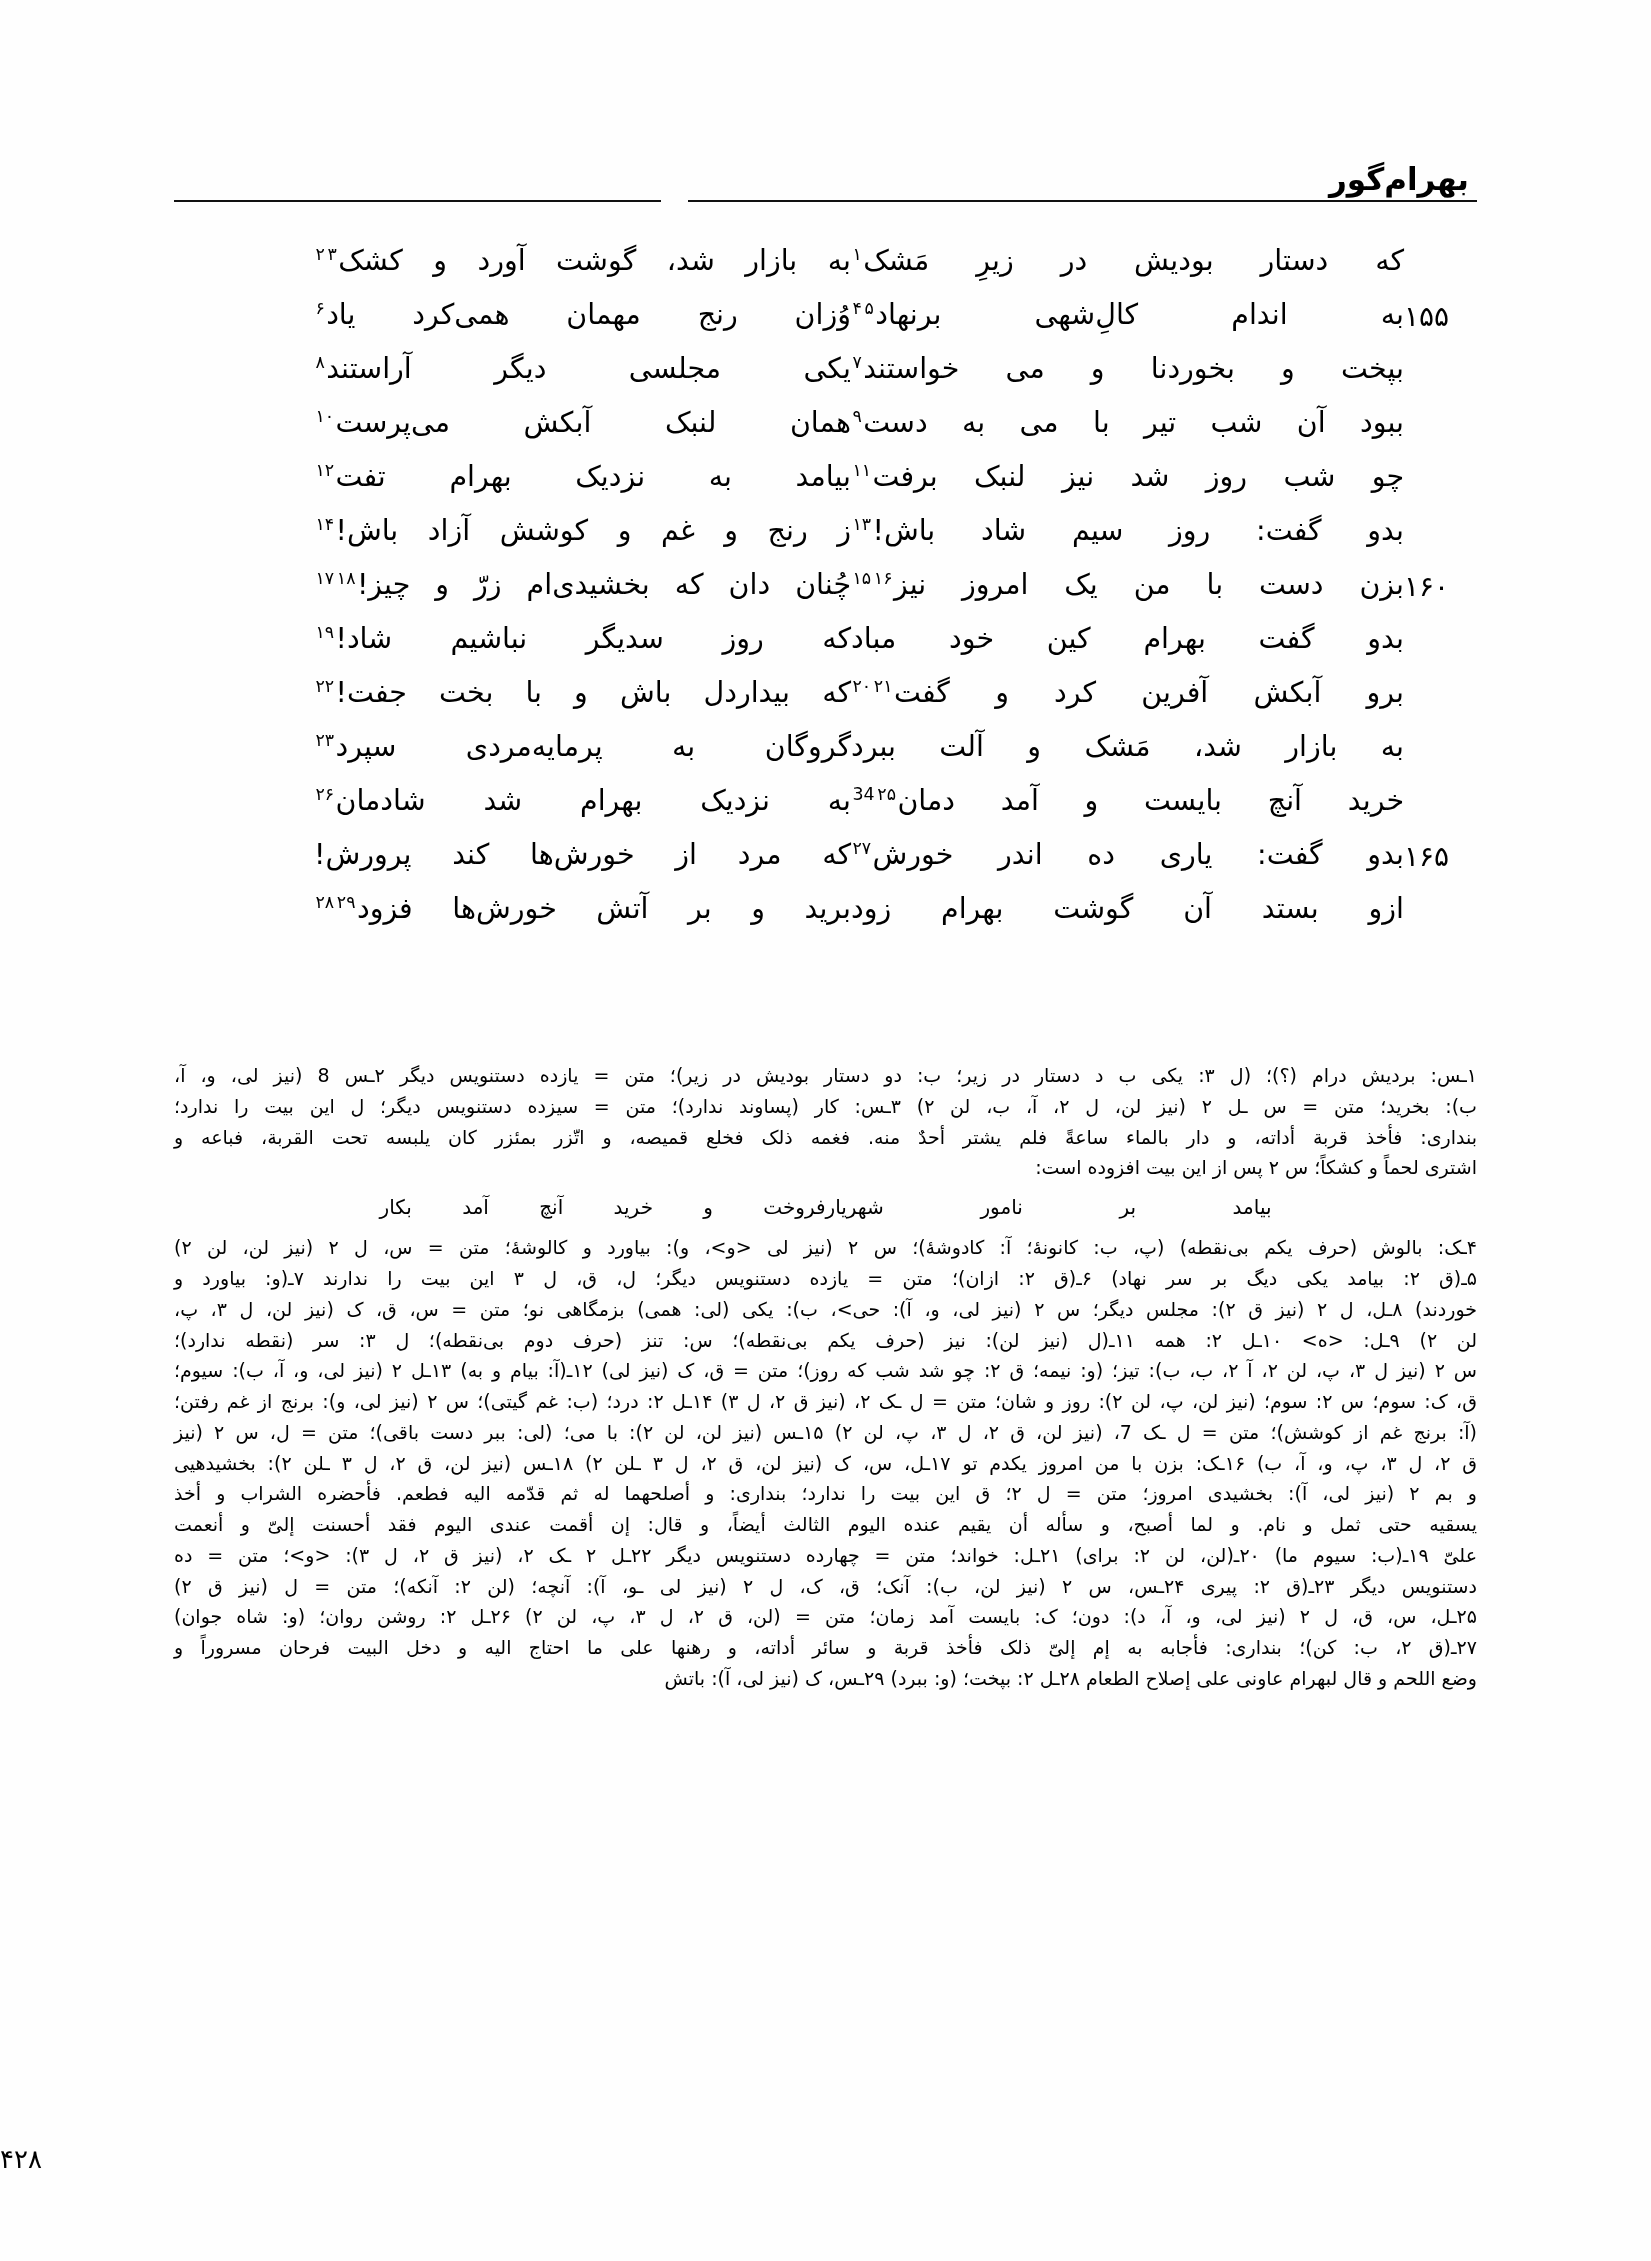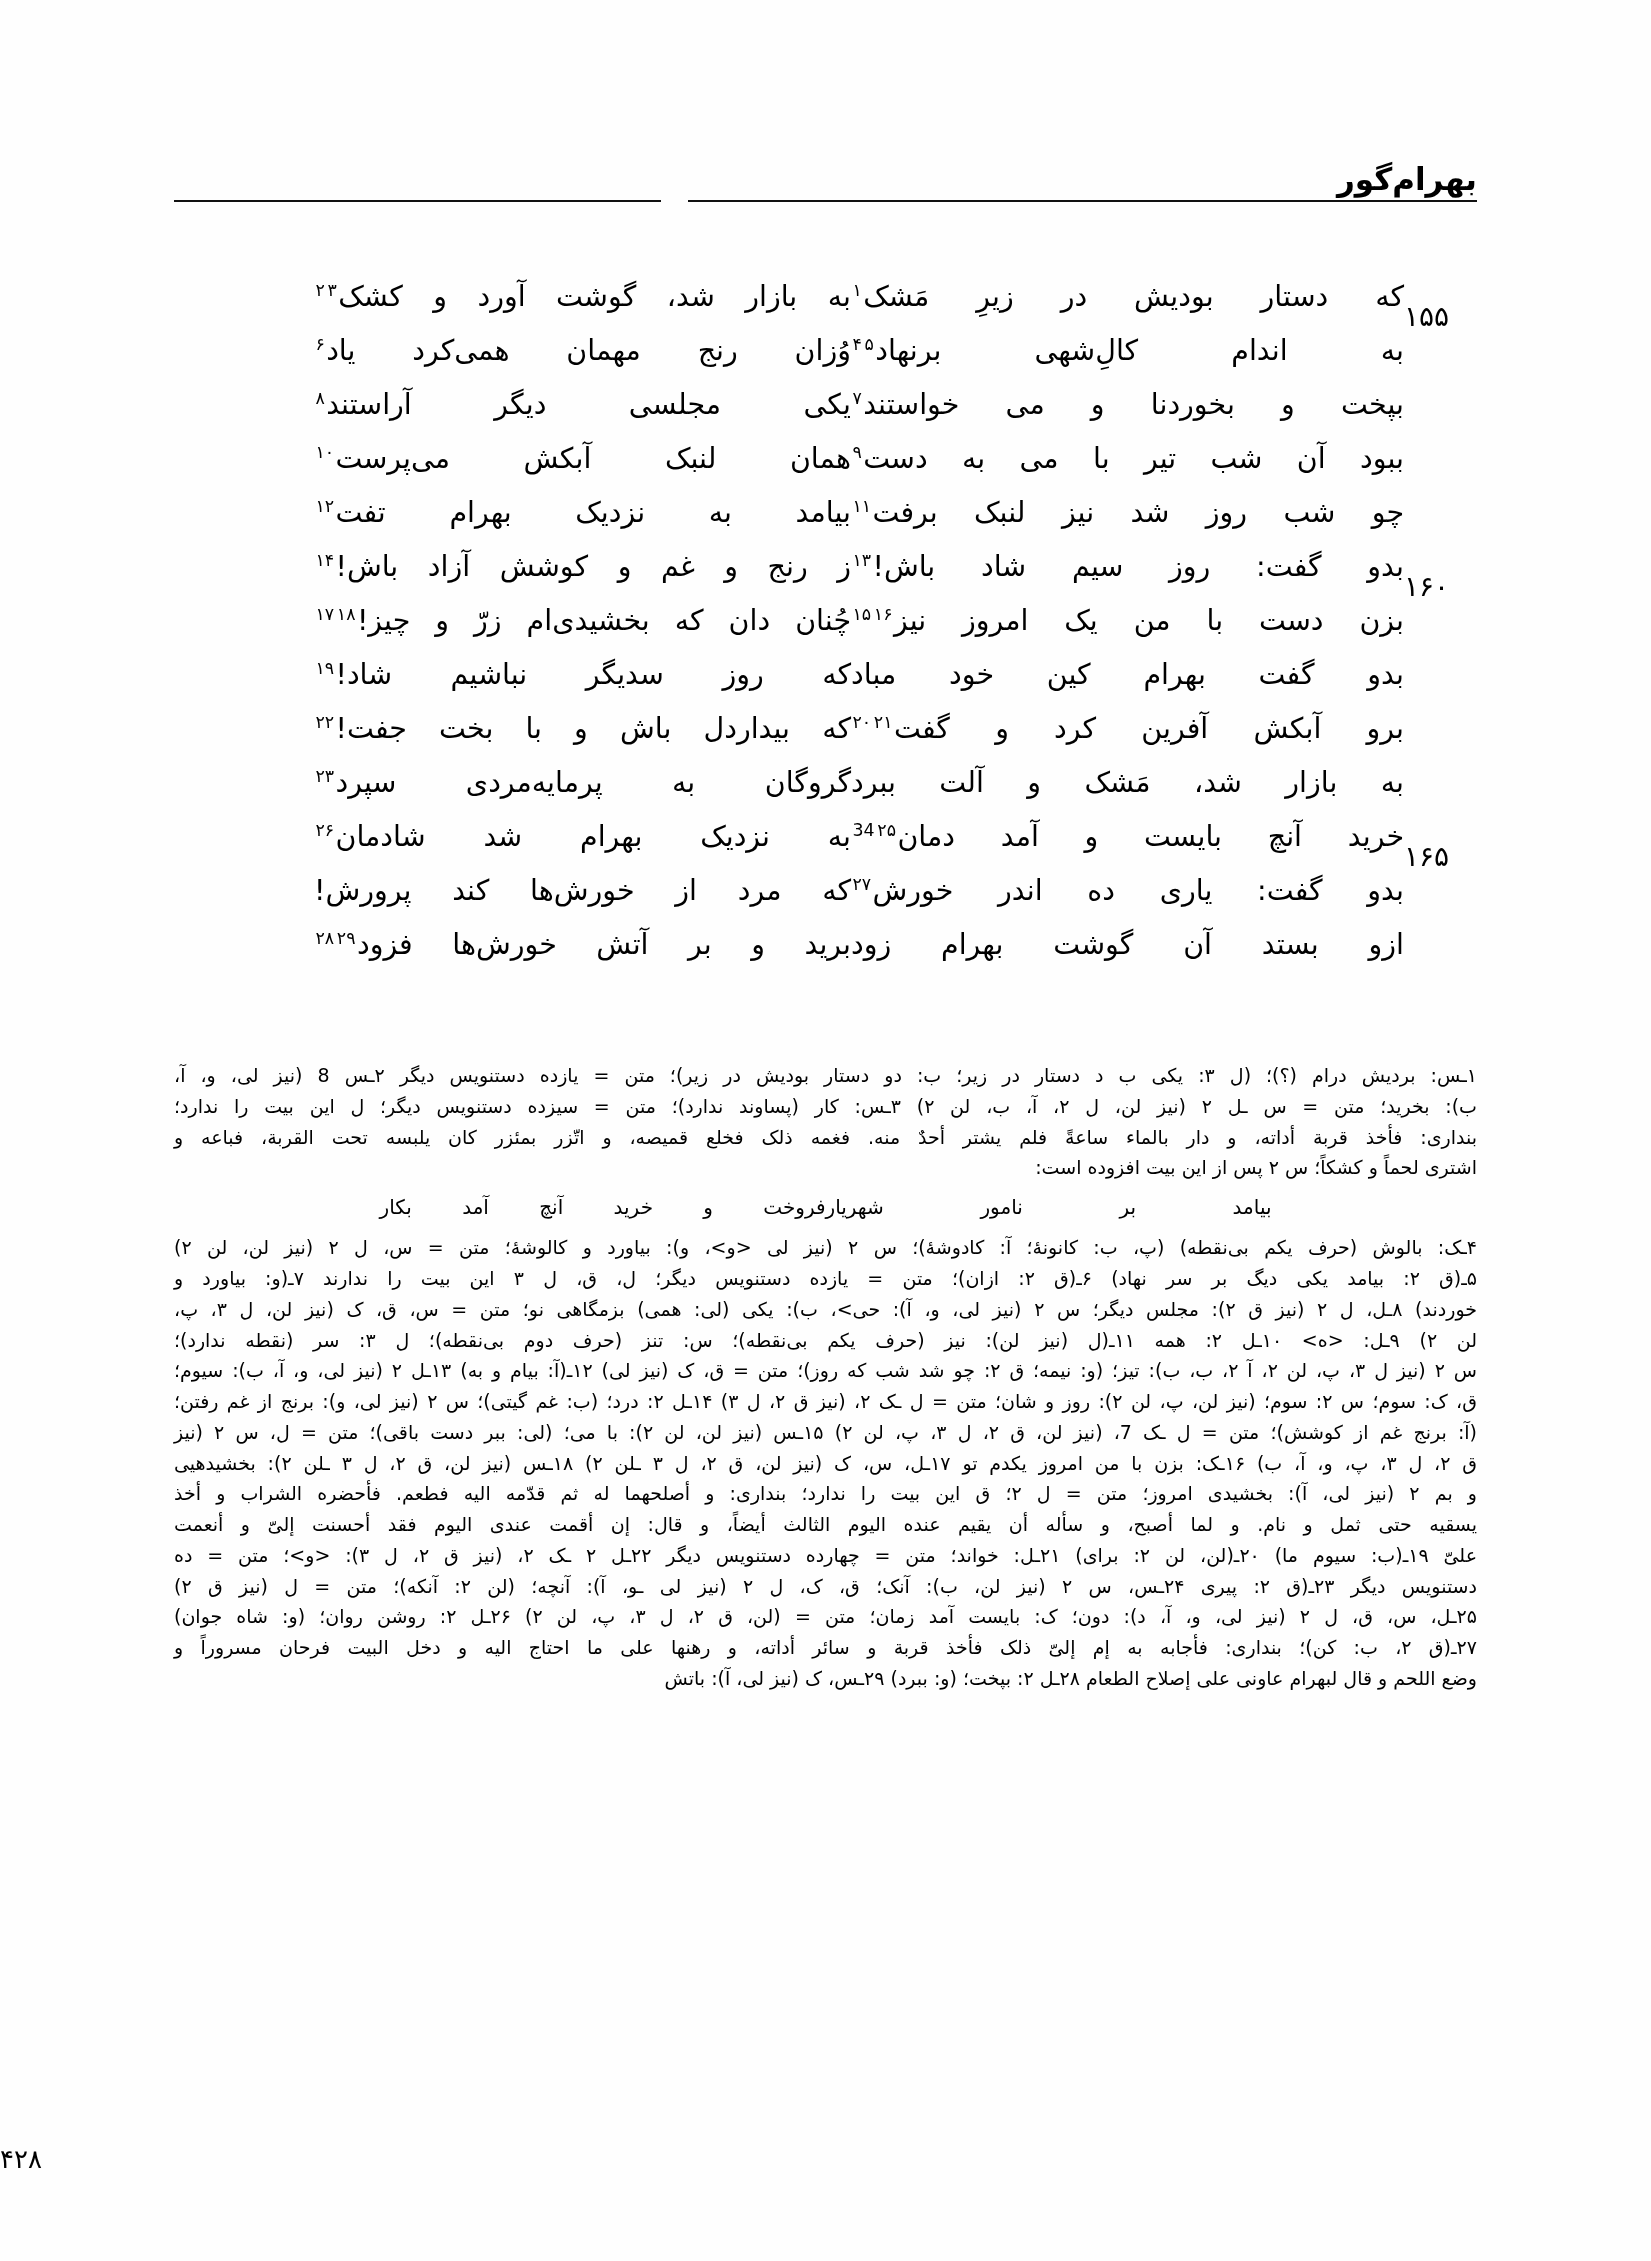--- a/index.html
+++ b/index.html
@@ -25,21 +25,21 @@
   
   .runhead-wrap {
     position: absolute;
     top: 129px;
     left: 174px;
     right: 174px;
     height: 77px;
   }
   .runhead-title {
     position: absolute;
-    right: 0;
+    right: 8px;
     bottom: 11px;
     font-size: 31px;
     font-weight: 700;
     letter-spacing: 0.7px;
     line-height: 1;
     white-space: nowrap;
   }
   .runhead-rule {
     position: absolute;
     right: 0;
@@ -79,21 +79,20 @@
     text-align: left;
     padding-top: 2.8px;
     white-space: nowrap;
   }
   .hemistich {
     flex: 0 0 auto;
     font-size: 28.5px;
     line-height: 1.05;
     white-space: nowrap;
     padding-top: 1.4px;
-    margin-top: 36px;
   }
   .hem-right {
     width: 553px;
     flex: 0 0 553px;
     text-align: justify;
     text-align-last: justify;
     direction: rtl;
   }
   .hem-left {
     width: 537px;

